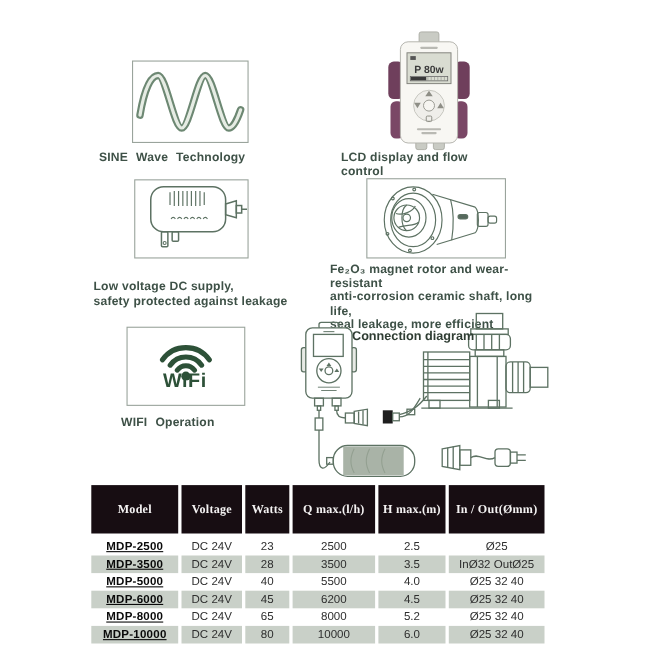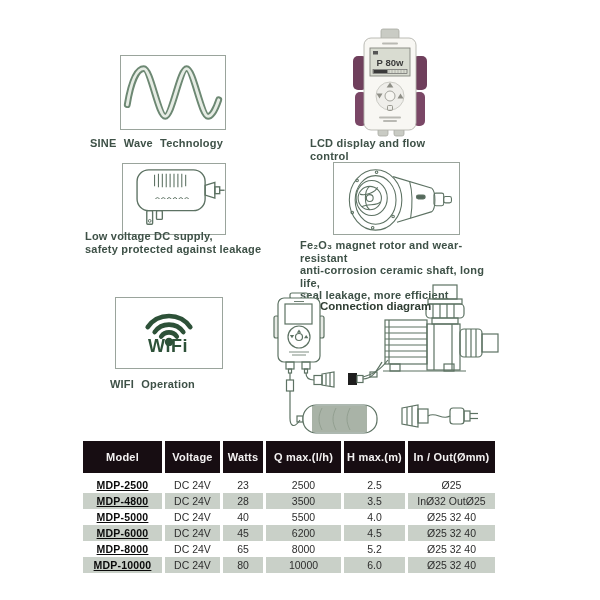--- a/index.html
+++ b/index.html
@@ -35,23 +35,23 @@
     position:absolute;left:115px;top:336px;width:106px;text-align:center;
     font-size:18px;font-weight:600;color:var(--wifi_green);letter-spacing:.5px;
   }
   
   .spec-table{position:absolute;left:83px;top:441px;width:412px;}
   .spec-header,.spec-body{
     display:grid;grid-template-columns:79px 55px 40px 75px 61px 87px;column-gap:3px;
   }
   .spec-header{margin-bottom:4px;}
   .th{
-    background:var(--table_header_bg);color:#f4f2f2;height:32px;
+    background:var(--table_header_bg);color:#f4f2f2;height:44px;
     display:flex;align-items:center;justify-content:center;
-    font-size:11px;font-weight:bold;letter-spacing:.2px;
+    font-size:11px;font-weight:bold;letter-spacing:.2px;font-family:Liberation Serif, serif;
   }
   .spec-body{grid-auto-rows:16px;}
   .td{
     display:flex;align-items:center;justify-content:center;
     font-size:10.5px;color:#2e2e2e;
   }
   .td.alt{background:var(--table_row_alt_bg);}
   .td.model{font-weight:bold;color:#0a0a0a;letter-spacing:.2px;text-decoration:underline;}
   .abs{position:absolute;}
 </style>
@@ -127,21 +127,21 @@
         </g>
         <rect x="24" y="48" width="6" height="14" rx="1"></rect>
         <circle cx="27" cy="58.5" r="1.4" stroke-width="1"></circle>
         <rect x="34" y="48" width="6" height="9" rx="1"></rect>
         <path d="M84,22 L94,19 L94,35 L84,32 Z"></path>
         <rect x="94" y="23.5" width="5" height="7"></rect>
         <line x1="99" y1="27" x2="104" y2="27"></line>
       </g>
     </svg>
   </div>
-  <div class="caption center" style="left:85px;top:230px;width:178px;">
+  <div class="caption center" style="left:85px;top:255px;width:178px;">
     <div>Low voltage DC supply,</div>
     <div>safety protected against leakage</div>
   </div>
 
   <div class="img-box" style="left:333px;top:162px;width:127px;height:73px;">
     <svg viewBox="0 0 127 73" width="125" height="71">
       <g fill="none" class="line-art" stroke="#55685c" stroke-width="1.1">
         <ellipse cx="42" cy="38" rx="27" ry="31"></ellipse>
         <ellipse cx="42" cy="38" rx="21" ry="25"></ellipse>
         <ellipse cx="38" cy="36" rx="16" ry="18"></ellipse>
@@ -278,21 +278,21 @@
         <div class="th">H max.(m)</div>
         <div class="th">In / Out(Ømm)</div>
       </div>
     <div class="spec-body">
         <div class="td model">MDP-2500</div>
         <div class="td">DC 24V</div>
         <div class="td">23</div>
         <div class="td">2500</div>
         <div class="td">2.5</div>
         <div class="td">Ø25</div>
-        <div class="td alt model">MDP-4800</div>
+        <div class="td alt model">MDP-3500</div>
         <div class="td alt">DC 24V</div>
         <div class="td alt">28</div>
         <div class="td alt">3500</div>
         <div class="td alt">3.5</div>
         <div class="td alt">InØ32 OutØ25</div>
         <div class="td model">MDP-5000</div>
         <div class="td">DC 24V</div>
         <div class="td">40</div>
         <div class="td">5500</div>
         <div class="td">4.0</div>

